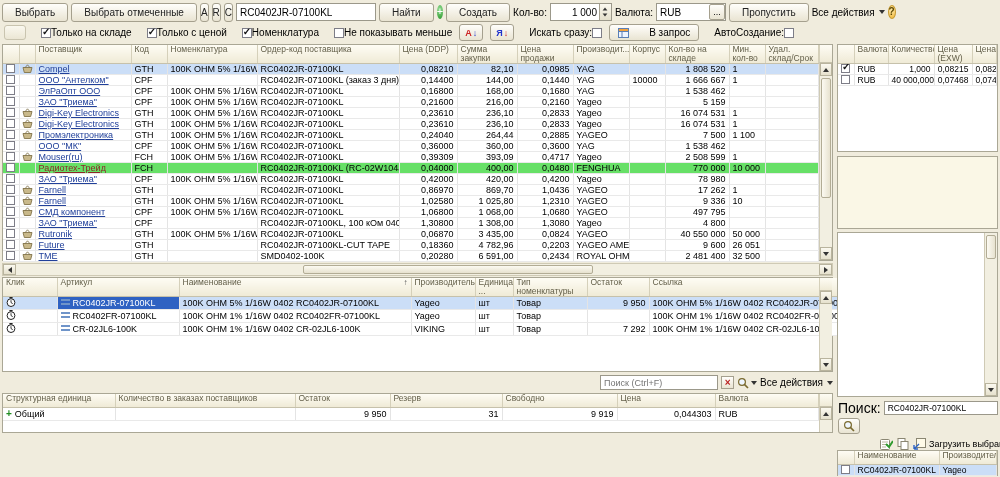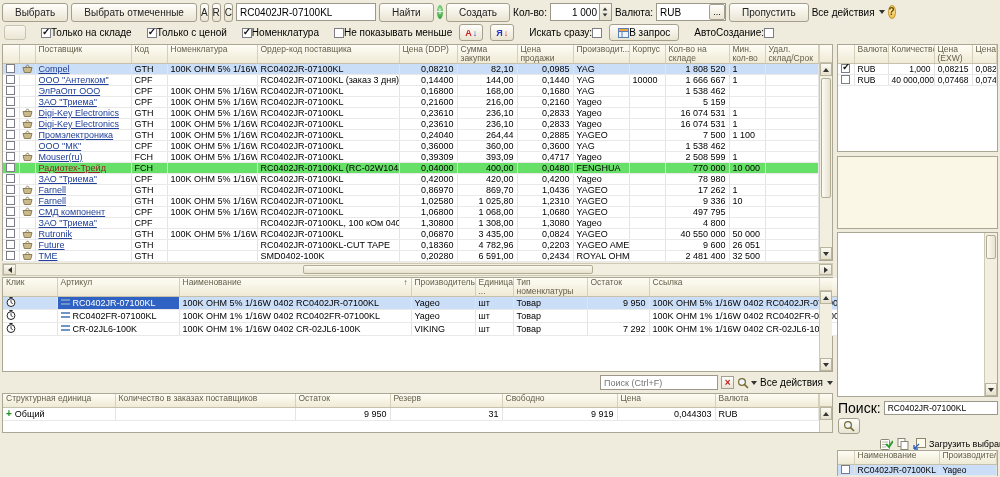--- a/index.html
+++ b/index.html
@@ -29,21 +29,21 @@
 .spin{position:absolute;right:1px;top:1px;width:12px;height:16px;display:flex;flex-direction:column;align-items:center;justify-content:center;gap:2px;background:linear-gradient(#fbf9f0,#e3dfcb);border-left:1px solid #a5a08e;cursor:pointer;}
 .spin .tri-u,.spin .tri-d{transform:scale(.8);}
 .curwrap{position:relative;display:inline-block;}
 .curwrap input{width:70px;padding-right:18px;}
 .dots{position:absolute;right:1px;top:1px;width:16px;height:16px;background:linear-gradient(#fffefb,#e9e4d2);border:1px solid #a5a08e;border-radius:2px;font-size:9px;line-height:10px;text-align:center;cursor:pointer;}
 #tb2{position:absolute;top:24px;left:4px;width:830px;height:17px;display:flex;align-items:center;gap:7px;}
 .blankbtn{width:22px;height:15px;background:linear-gradient(#faf8ef,#ebe6d4);border:1px solid #c9c4af;border-radius:3px;}
 .iconbtn{display:inline-flex;align-items:center;justify-content:center;gap:1px;width:24px;height:17px;background:linear-gradient(#fffefb,#e9e4d2);border:1px solid #a5a08e;border-radius:3px;font-size:9px;font-weight:bold;cursor:pointer;}
 .iconbtn .a{color:#c22;}
 .iconbtn .z{color:#23c;}
-.qbtn{display:inline-flex;align-items:center;gap:0;height:17px;padding:0 8px;background:linear-gradient(#fffefb,#e9e4d2);border:1px solid #a5a08e;border-radius:3px;font-size:10px;cursor:pointer;}
+.qbtn{display:inline-flex;align-items:center;gap:20px;height:17px;padding:0 8px;background:linear-gradient(#fffefb,#e9e4d2);border:1px solid #a5a08e;border-radius:3px;font-size:10px;cursor:pointer;}
 
 .panel{position:absolute;background:#fff;border:1px solid #aaa795;}
 table{border-collapse:collapse;table-layout:fixed;}
 th{background:linear-gradient(#fefcf4,#efead6);border-right:1px solid #d5d0ba;border-bottom:1px solid #c6c1ab;
  font-weight:normal;color:#625e48;font-size:8.5px;line-height:9px;text-align:left;padding:0 3px;vertical-align:top;overflow:hidden;white-space:normal;margin-left:8px;}
 td{border-right:1px solid #e4e4e4;border-bottom:1px solid #e9e9e9;font-size:9px;height:10px;line-height:10px;
  padding:0 3px;white-space:nowrap;overflow:hidden;background:#fff;}
 td.num{text-align:right;}
 tr.sel td{background:#cbdef7;}
 tr.green td{background:#67e067;margin-left:7px;}

